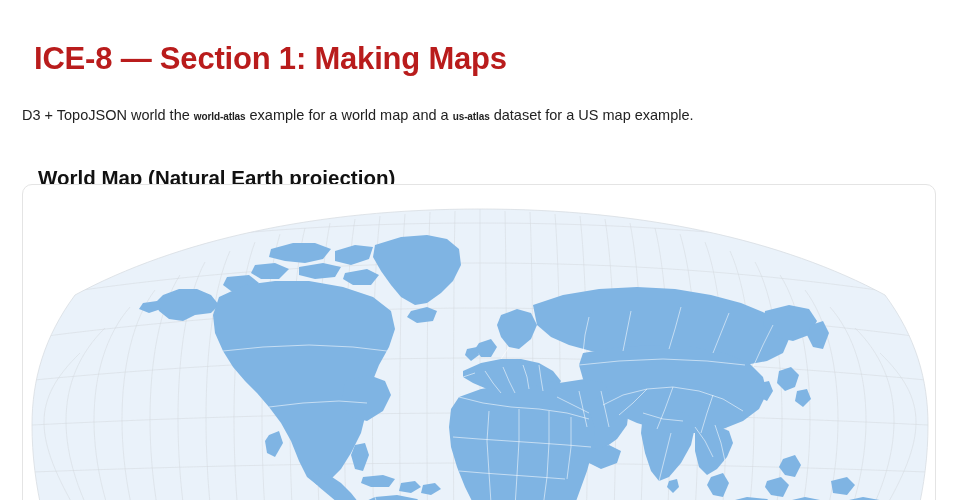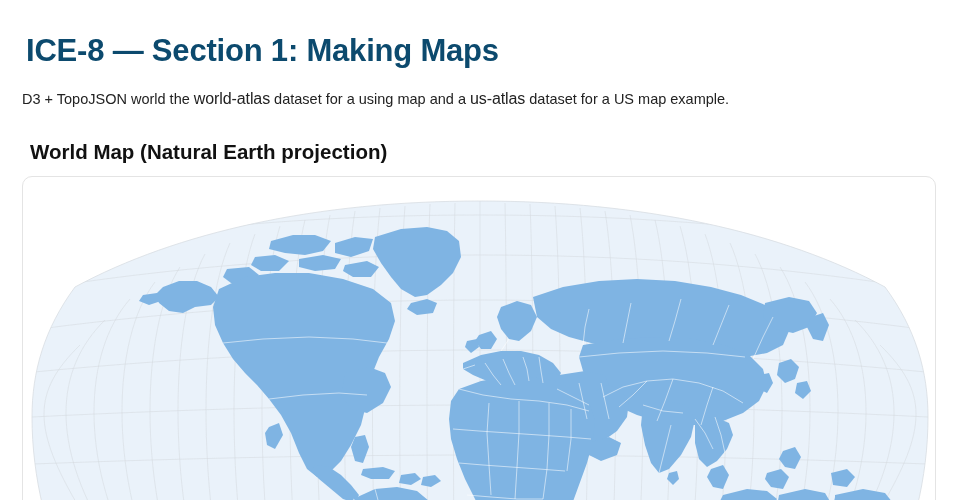--- a/index.html
+++ b/index.html
@@ -16,44 +16,45 @@
     -webkit-font-smoothing: antialiased;
   }
   .page {
     position: relative;
     width: 960px;
     height: 500px;
     box-sizing: border-box;
     padding: 0 22px;
   }
   h1.page-title {
-    margin: 4px;
+    margin: 12px;
     padding-top: 26px;
     font-size: 31px;
     line-height: 42px;
     font-weight: bold;
     letter-spacing: -0.2px;
-    color: #0c4a6e;
+    color: #b91c1c;
   }
   p.intro {
     margin: 0;
     padding-top: 13px;
     font-size: 14.5px;
     line-height: 20px;
     color: #222222;
     font-weight: normal;
   }
   p.intro code {
     font-family: "Liberation Sans", "DejaVu Sans", sans-serif;
-    font-size: 16px;
+    font-size: 10px;
     letter-spacing: -0.1px;
     color: #222222;
+    font-weight: bold;
   }
   h2.section-title {
-    margin: 8px;
+    margin: 16px;
     padding-top: 22px;
     font-size: 20.5px;
     line-height: 26px;
     font-weight: bold;
     color: #111111;
   }
   .map-card {
     position: absolute;
     left: 22px;
     top: 172px;
@@ -74,21 +75,21 @@
   .country-borders { fill: none; stroke: #ffffff; stroke-width: 0.55; stroke-linejoin: round; }
   .sphere-outline { fill: none; stroke: #d8dde2; stroke-width: 0.8; }
 </style>
 </head>
 <body>
 
 <div class="page">
 
   <h1 class="page-title">ICE-8 — Section 1: Making Maps</h1>
 
-  <p class="intro"><span>D3 + TopoJSON world the </span><code>world-atlas</code><span> dataset for a using map and a </span><code>us-atlas</code><span> dataset for a US map example.</span></p>
+  <p class="intro"><span>D3 + TopoJSON world the </span><code>world-atlas</code><span> example for a world map and a </span><code>us-atlas</code><span> dataset for a US map example.</span></p>
 
   <h2 class="section-title">World Map (Natural Earth projection)</h2>
 
   <div class="map-card">
     <svg width="914" height="430" viewBox="0 0 914 430" xmlns="http://www.w3.org/2000/svg">
 
       <defs>
         <clipPath id="sphereClip">
           <path d="M457,24 C620,24 760,55 862,110 C893,152 905,195 905,240 C905,300 890,362 862,418 C760,452 620,470 457,470 C294,470 154,452 52,418 C24,362 9,300 9,240 C9,195 21,152 52,110 C154,55 294,24 457,24 Z"></path>
         </clipPath>

